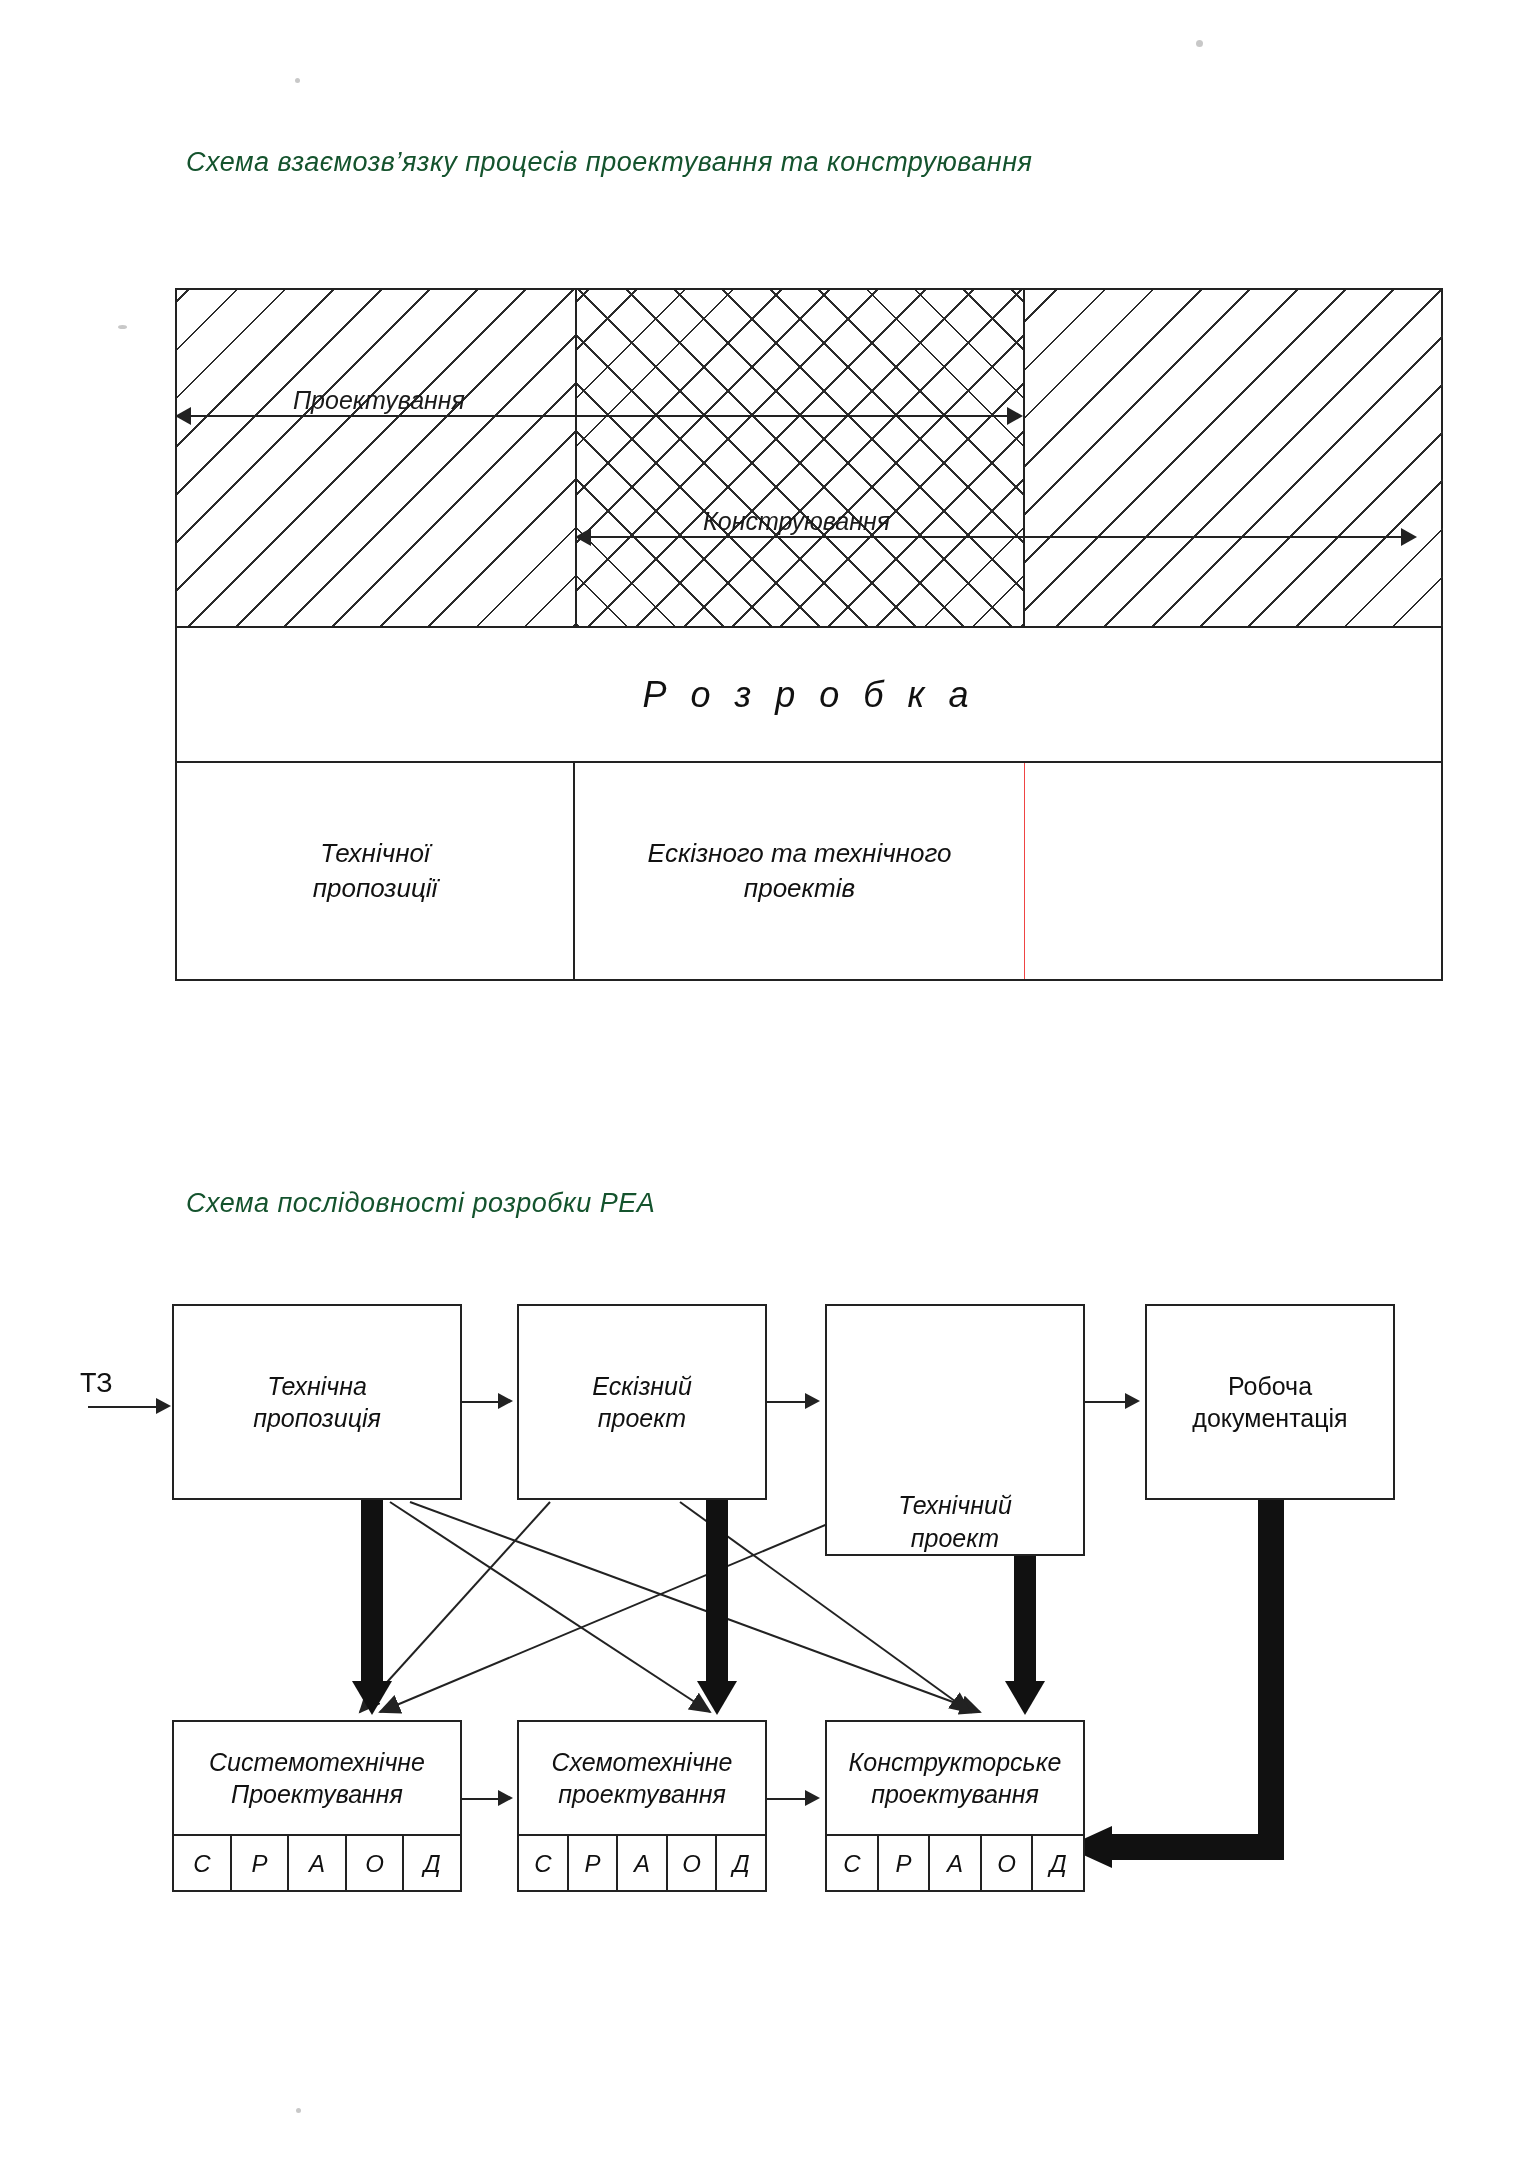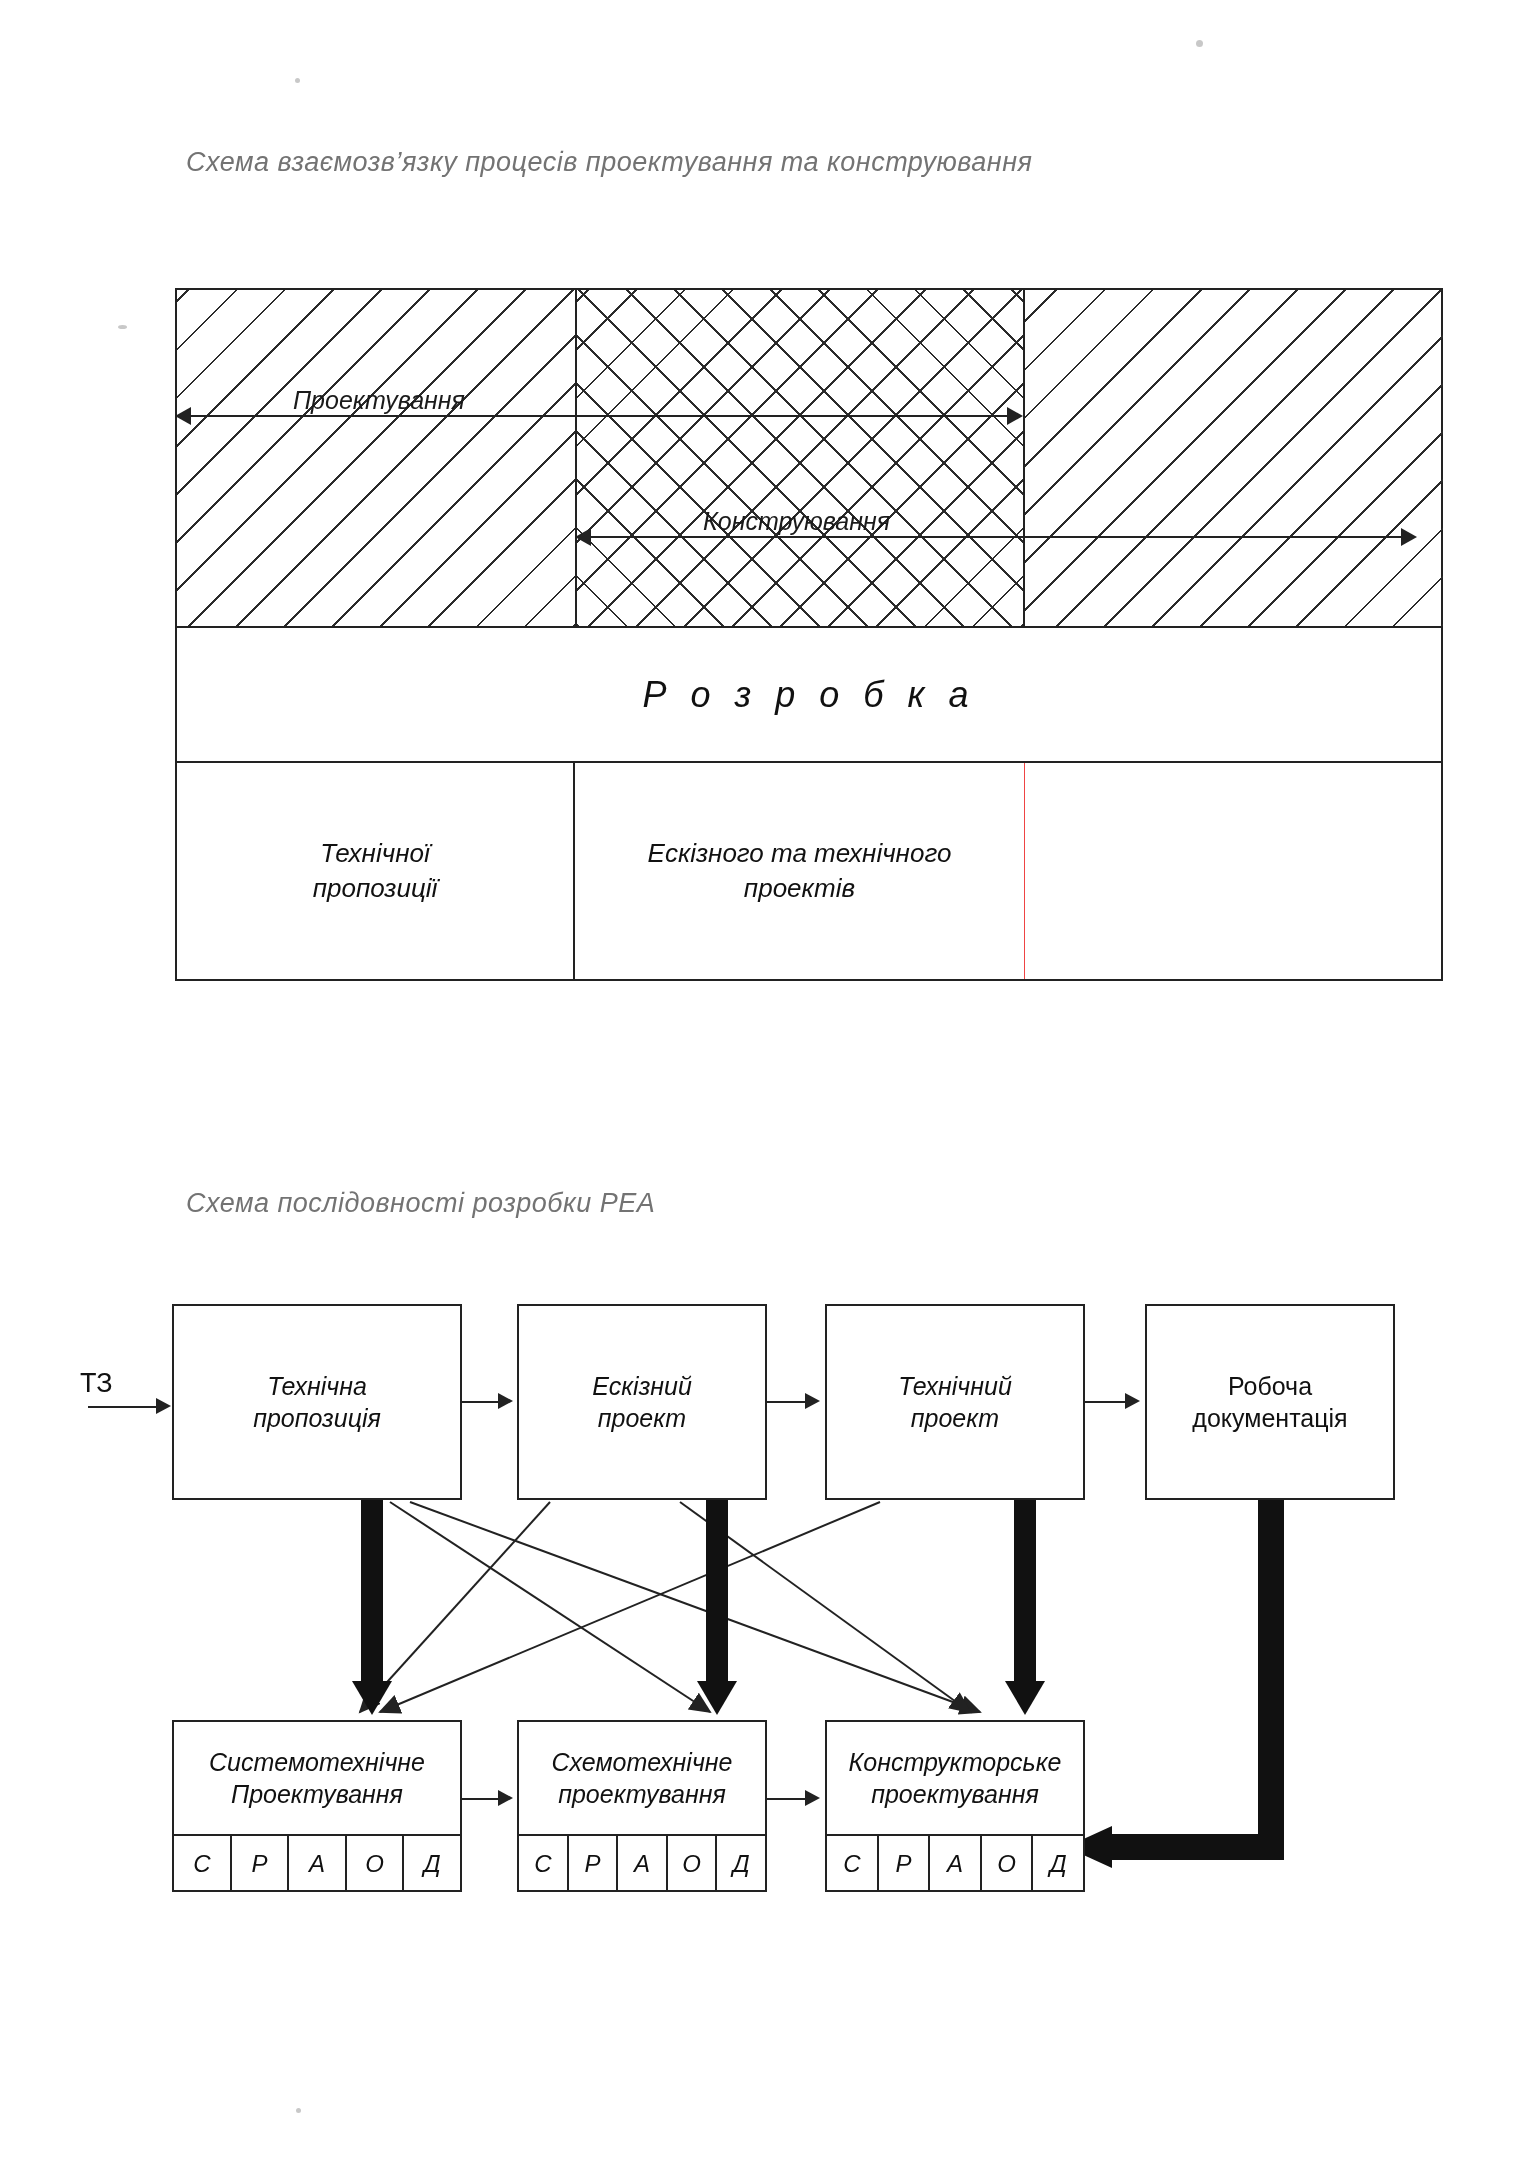--- a/index.html
+++ b/index.html
@@ -16,21 +16,21 @@
     overflow: hidden;
   }
   .ital { font-style: italic; }
 
   
   .diagram-title {
     position: absolute;
     font-style: italic;
     font-size: 27px;
     letter-spacing: 0.5px;
-    color: #737373;
+    color: #14532d;
     white-space: nowrap;
   }
   #title-1 { left: 186px; top: 147px; }
   #title-2 { left: 186px; top: 1188px; }
 
   
   #diagram1 {
     position: absolute;
     left: 175px;
     top: 288px;
@@ -163,21 +163,21 @@
     text-align: center;
     font-size: 25px;
     line-height: 1.3;
     z-index: 4;
   }
   .box.ital { }
 
   
   #box-tp { left: 92px;  top: 24px;  width: 290px; height: 196px; }
   #box-ep { left: 437px; top: 24px;  width: 250px; height: 196px; }
-  #box-tpr { left: 745px; top: 24px; width: 260px; height: 196px; }
+  #box-tpr { left: 745px; top: 24px; width: 260px; height: 252px; align-items: flex-end; }
   #box-rd { left: 1065px; top: 24px; width: 250px; height: 196px; }
 
   
   .bigbox {
     position: absolute;
     border: 2px solid #222;
     box-sizing: border-box;
     background: #fff;
     z-index: 4;
   }

